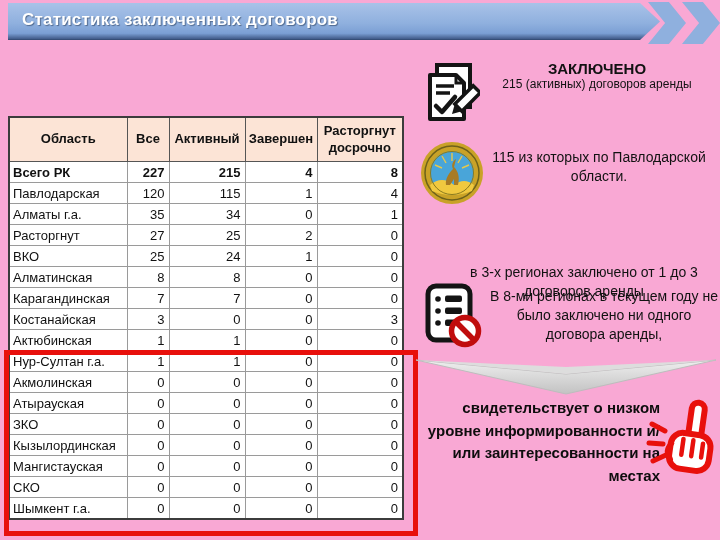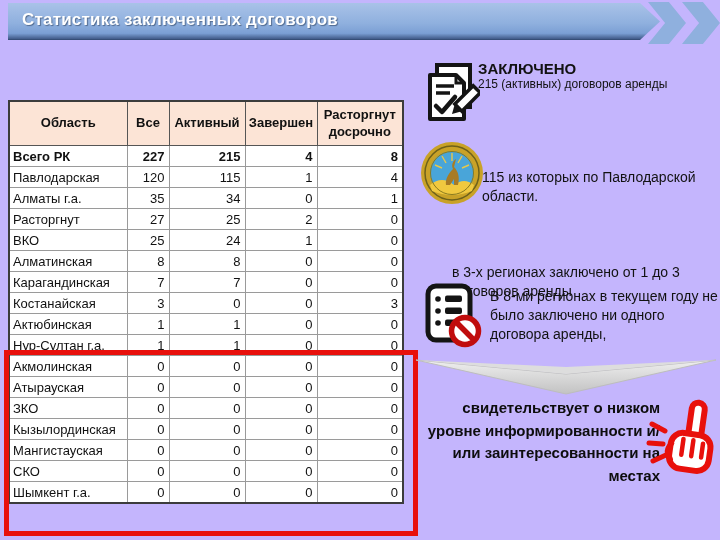--- a/index.html
+++ b/index.html
@@ -1,53 +1,53 @@
 <!DOCTYPE html>
 <html><head>
 <meta charset="utf-8">
 <style>
   html,body{margin:0;padding:0;background:#888;}
-  .slide{position:relative;width:720px;height:540px;background:#c4b5fd;overflow:hidden;
+  .slide{position:relative;width:720px;height:540px;background:#f9a8d4;overflow:hidden;
          font-family:"Liberation Sans","DejaVu Sans",sans-serif;color:#111;}
 
   
   .titlebar{position:absolute;left:8px;top:3px;width:652px;height:37px;
     background:linear-gradient(#a9c2e8 0%,#8fb0de 55%,#7b9fd4 82%,#45608f 96%,#2e456b 100%);
     clip-path:polygon(0 0,calc(100% - 20px) 0,100% 50%,calc(100% - 20px) 100%,0 100%);
     filter:drop-shadow(2px 3px 2px rgba(0,0,0,0.35));}
   .titlebar .title{display:block;line-height:34px;padding-left:14px;font-size:17px;font-weight:bold;
     color:#ffffff;text-shadow:1px 1px 1px rgba(40,60,90,0.6);letter-spacing:.2px;}
   .chev{position:absolute;top:2px;width:38px;height:42px;background:#8fb0de;
     clip-path:polygon(0 0,55% 0,100% 50%,55% 100%,0 100%,45% 50%);
     filter:drop-shadow(2px 3px 2px rgba(0,0,0,0.35));}
   .chev.c1{left:648px;} .chev.c2{left:682px;}
 
   
   .caption{position:absolute;left:30px;top:60px;width:400px;font-size:15px;color:#141414;}
 
   
-  .tblwrap{position:absolute;left:8px;top:100px;}
+  .tblwrap{position:absolute;left:8px;top:116px;}
   table.data{border-collapse:collapse;table-layout:fixed;width:394px;font-size:13px;
     border:2px solid #3c3c3c;background:#fff;}
   table.data col.c0{width:118px}table.data col.c1{width:42px}table.data col.c2{width:76px}
   table.data col.c3{width:72px}table.data col.c4{width:86px}
   table.data th{background:#fce4d6;font-weight:bold;border:1px solid #555;height:43px;
     text-align:center;padding:0 2px;line-height:1.25;}
   table.data td{border:1px solid #9a9a9a;height:20px;padding:0 4px 0 3px;white-space:nowrap;overflow:hidden;}
   table.data td.name{text-align:left;}
   table.data td.num{text-align:right;}
   table.data tr.bold td{font-weight:bold;}
 
   
   .redbox{position:absolute;left:4px;top:350px;width:404px;height:176px;
     border:5px solid #e8100c;pointer-events:none;}
 
   
   .abs{position:absolute;}
-  .rp-text{text-align:left;color:#121212;}
+  .rp-text{text-align:center;color:#121212;}
   .rp-title{font-weight:bold;font-size:15px;}
   .rp-body{font-size:12px;line-height:1.3;}
   .rp-small{font-size:14px;line-height:1.35;}
   .conclusion{font-weight:bold;font-size:15px;line-height:1.5;text-align:right;color:#0d0d0d;}
 </style>
 </head>
 <body>
 
 <div class="slide">
 
@@ -231,21 +231,21 @@
           <line x1="22" y1="15" x2="26" y2="22"></line>
         <line x1="42" y1="15" x2="38" y2="22"></line>
           <line x1="15" y1="24" x2="22" y2="27"></line>
         <line x1="49" y1="24" x2="42" y2="27"></line>
       </g>
       <path d="M10 44 Q22 34 34 44 Q44 36 54 44 L52 50 Q32 58 12 50 Z" fill="#f0c93f"></path>
       <path d="M26 44 C25 38 29 32 33 28 C31 24 33 20 36 18 L34 26 C38 30 40 36 38 44 L34 44 L34 38 L30 44 Z" fill="#a87b24"></path>
       <circle cx="32" cy="32" r="21.5" fill="none" stroke="#8a7a1e" stroke-width="1"></circle>
     </svg>
   </div>
-  <div class="abs rp-text rp-small" style="left:482px;top:168px;width:234px;">115 из которых по Павлодарской области.</div>
+  <div class="abs rp-text rp-small" style="left:482px;top:148px;width:234px;">115 из которых по Павлодарской области.</div>
 
   <div class="abs rp-text rp-small" style="left:452px;top:230px;width:264px;margin-top:33px;">в 3-х регионах заключено от 1 до 3 договоров аренды</div>
 
   <div class="abs" style="left:424px;top:283px;width:58px;height:66px;">
     <svg width="58" height="66" viewBox="0 0 58 66">
       <rect x="4" y="3" width="42" height="54" rx="8" fill="#fff" stroke="#141414" stroke-width="5"></rect>
       <circle cx="14" cy="16" r="2.8" fill="#141414"></circle>
       <circle cx="14" cy="28" r="2.8" fill="#141414"></circle>
       <circle cx="14" cy="40" r="2.8" fill="#141414"></circle>
       <rect x="21" y="12.5" width="17" height="6.5" rx="2" fill="#141414"></rect>

